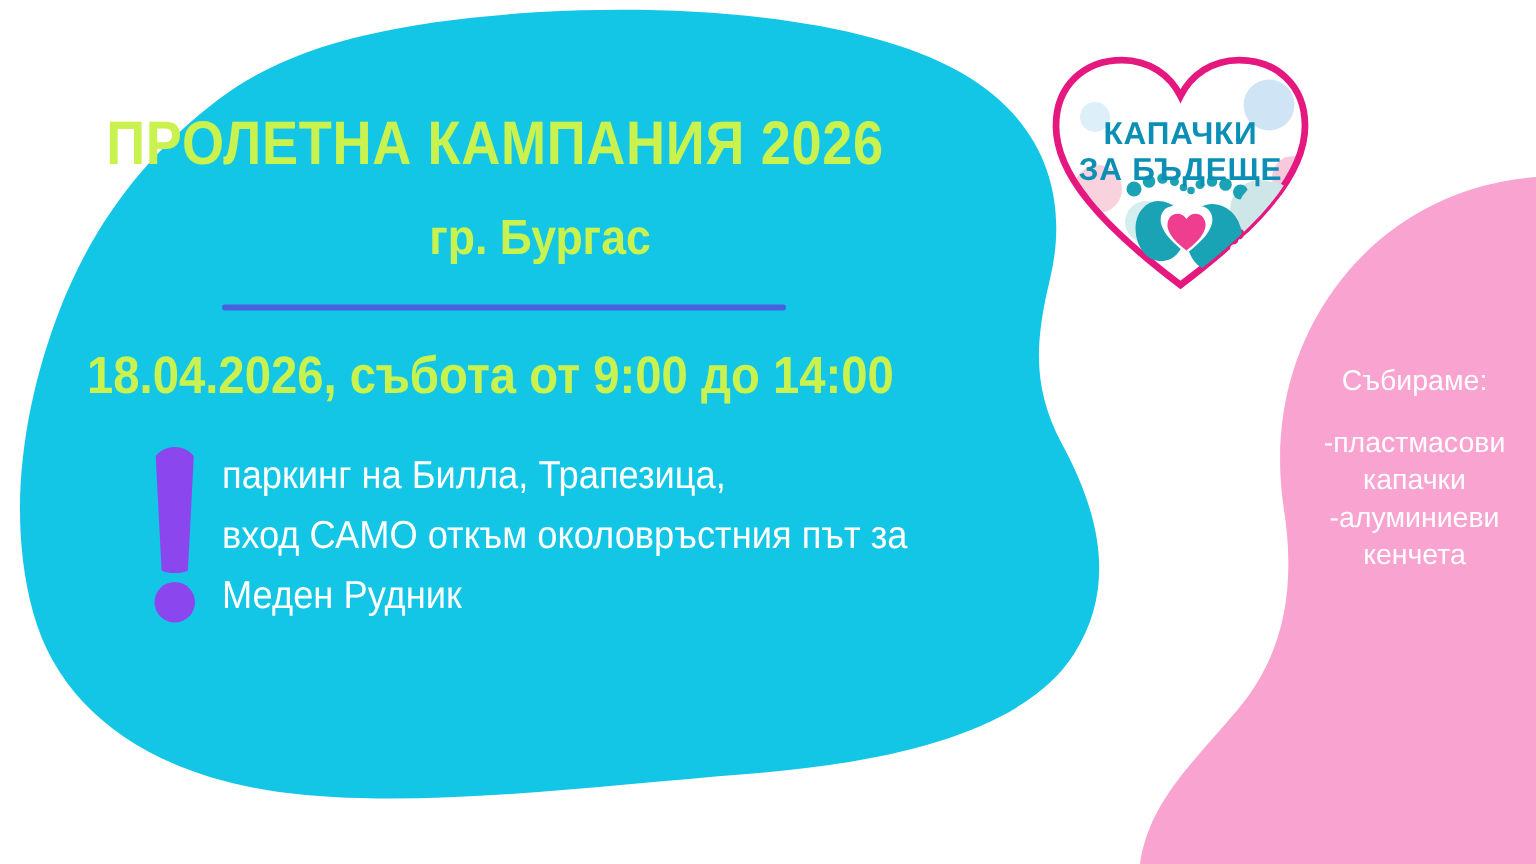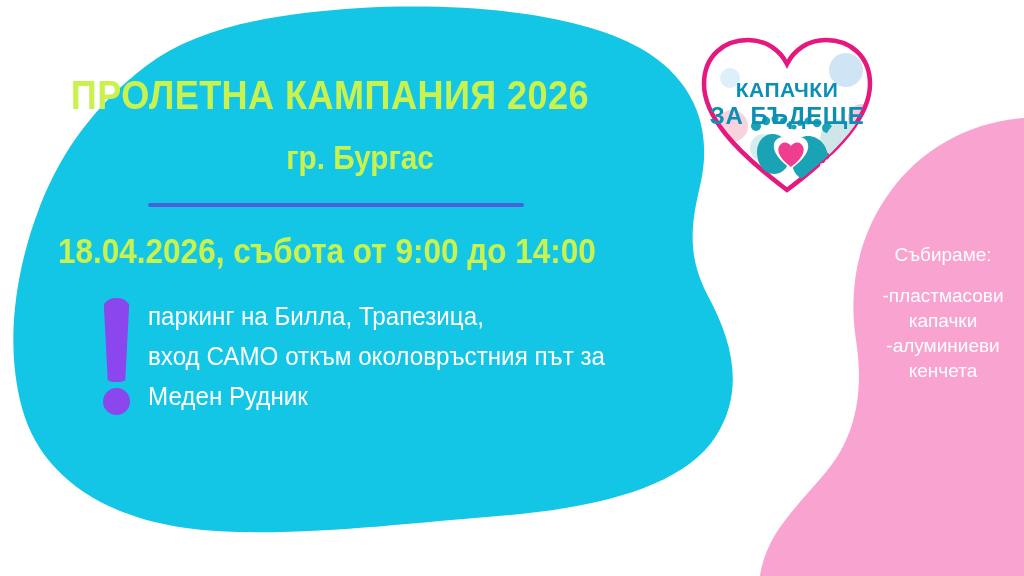--- a/index.html
+++ b/index.html
@@ -171,21 +171,21 @@
   .logo-text-1, .logo-text-2 {
     position: absolute;
     width: 186px;
     text-align: center;
     color: #0b8fb5;
     font-family: "Liberation Sans Narrow", "Liberation Sans", sans-serif;
     font-weight: bold;
     letter-spacing: 0.5px;
   }
   .logo-text-1 { top: 56px; font-size: 21px; }
-  .logo-text-2 { top: 80px; font-size: 24px; }
+  .logo-text-2 { top: 80px; font-size: 21px; }
   .logo-badge-text {
     position: absolute;
     left: 118px;
     top: 128px;
     width: 54px;
     text-align: center;
     color: #ffffff;
     font-family: "Liberation Sans", sans-serif;
     font-weight: bold;
     font-size: 9px;

